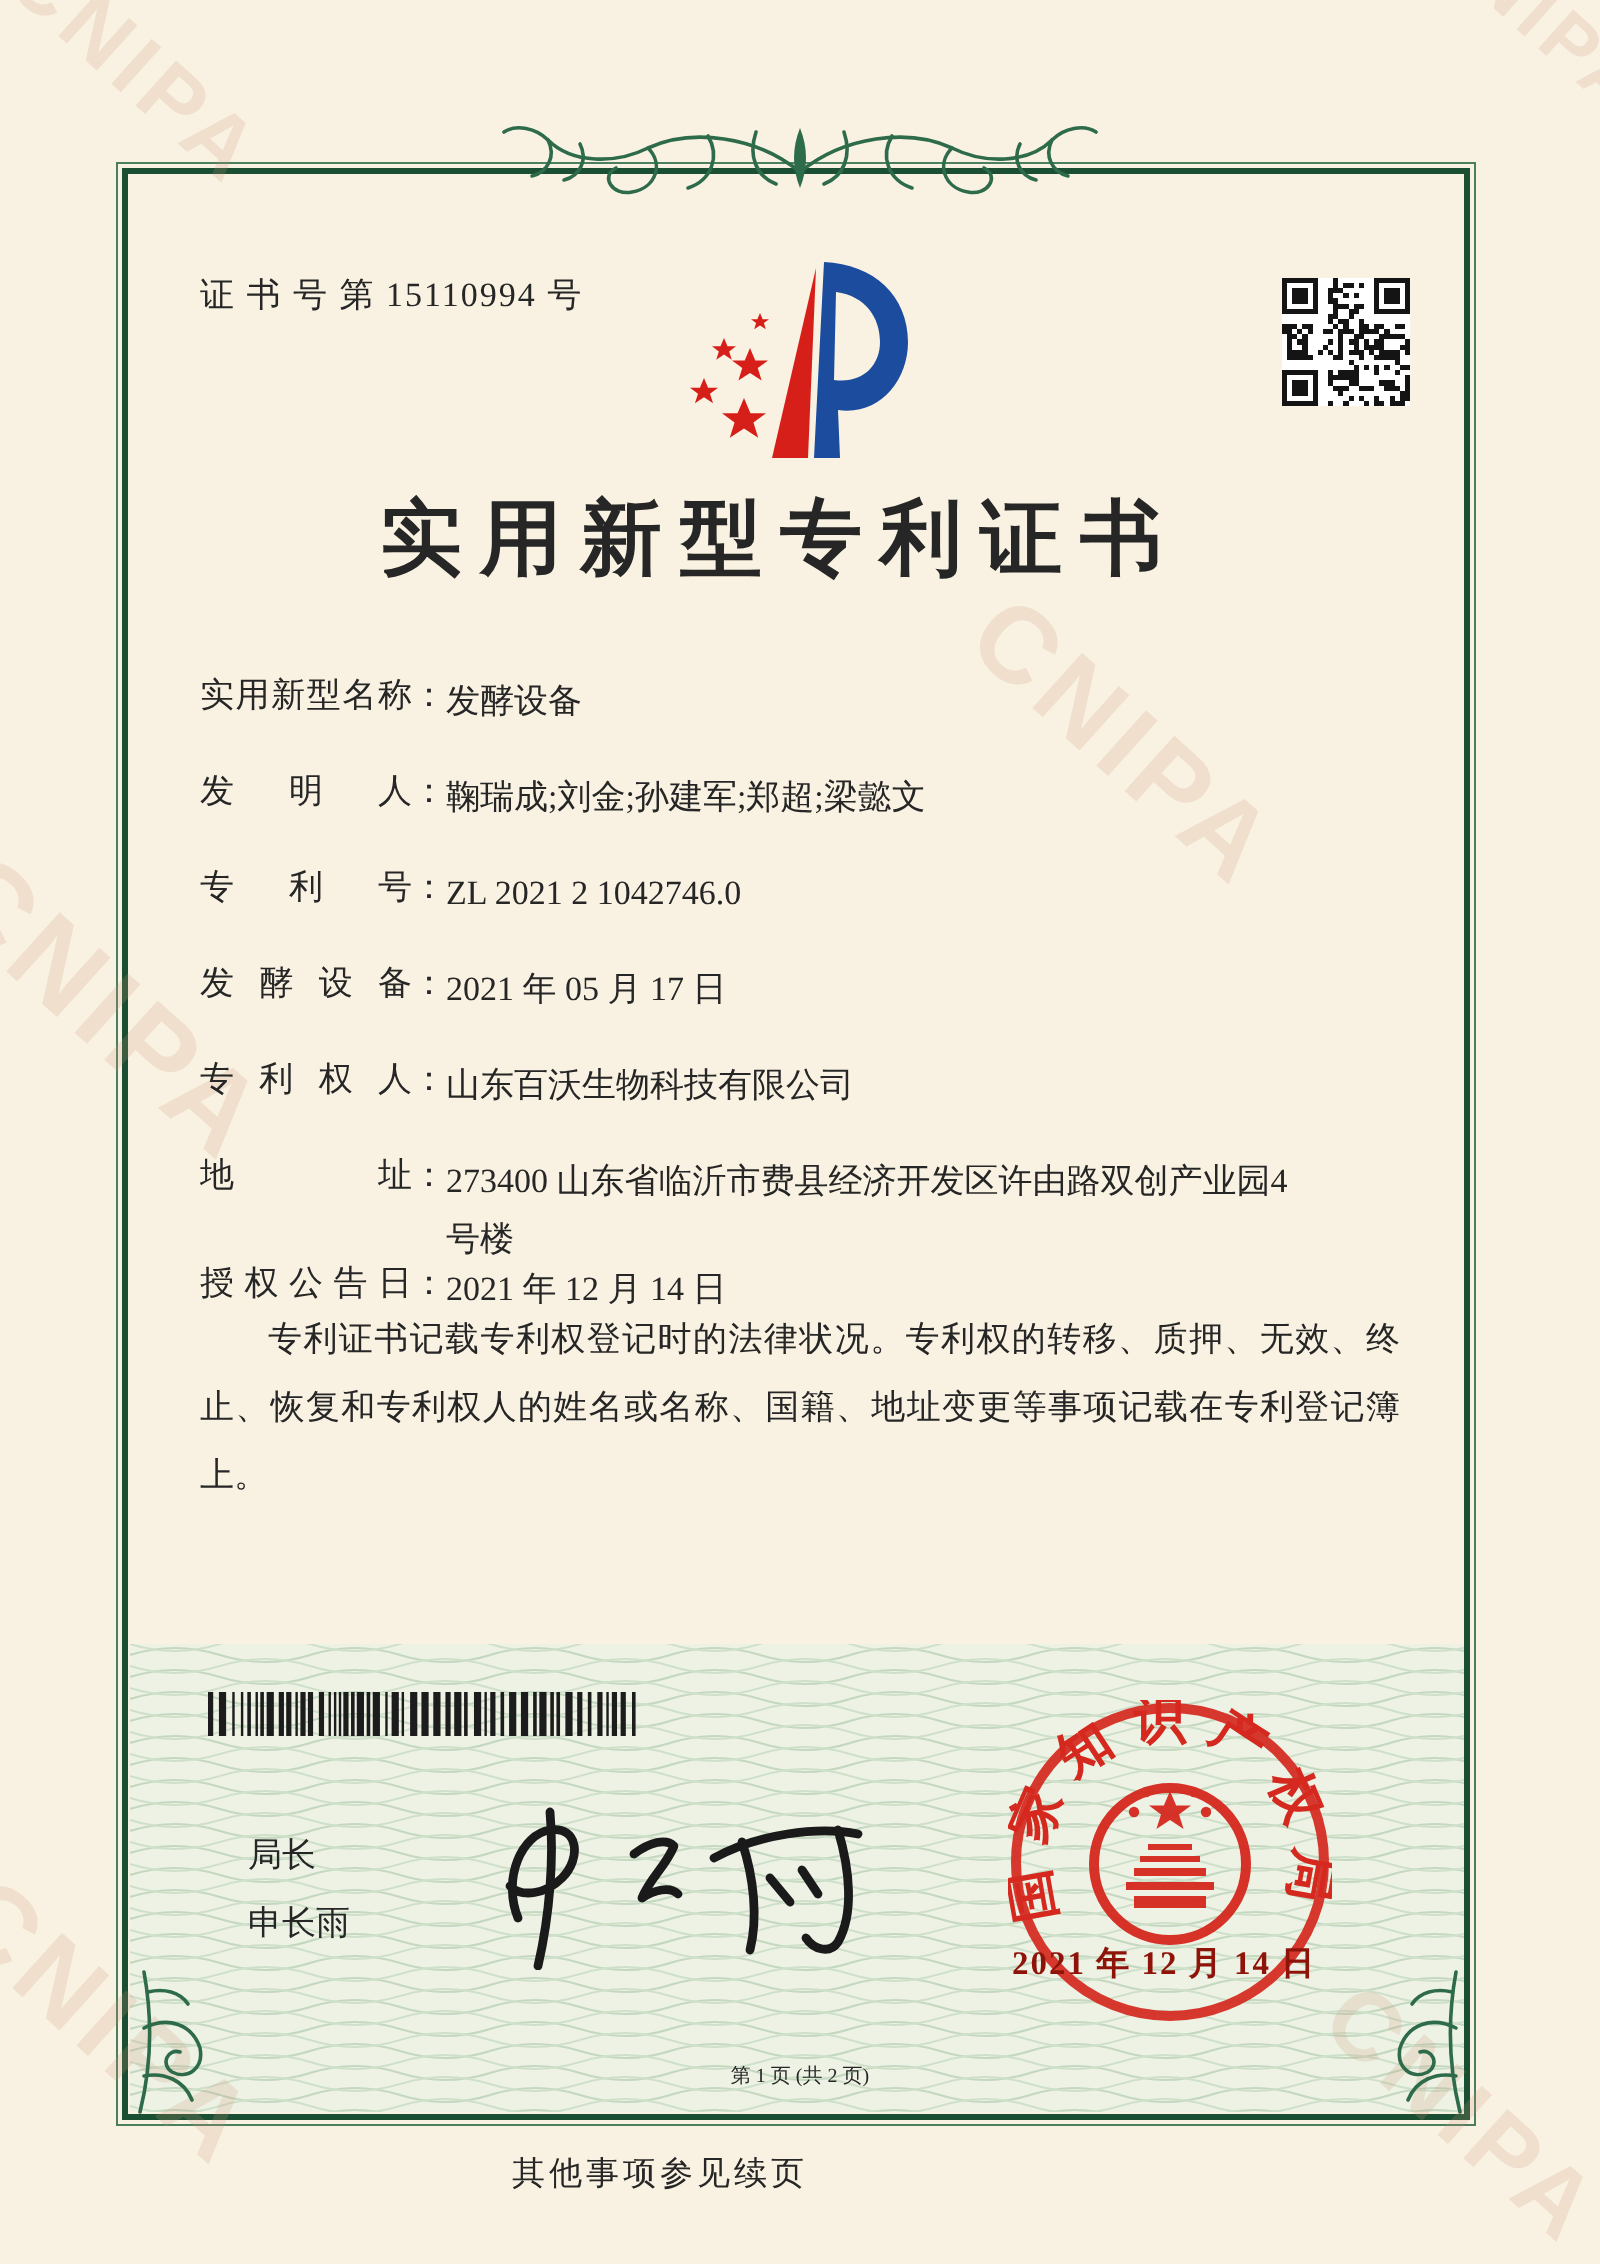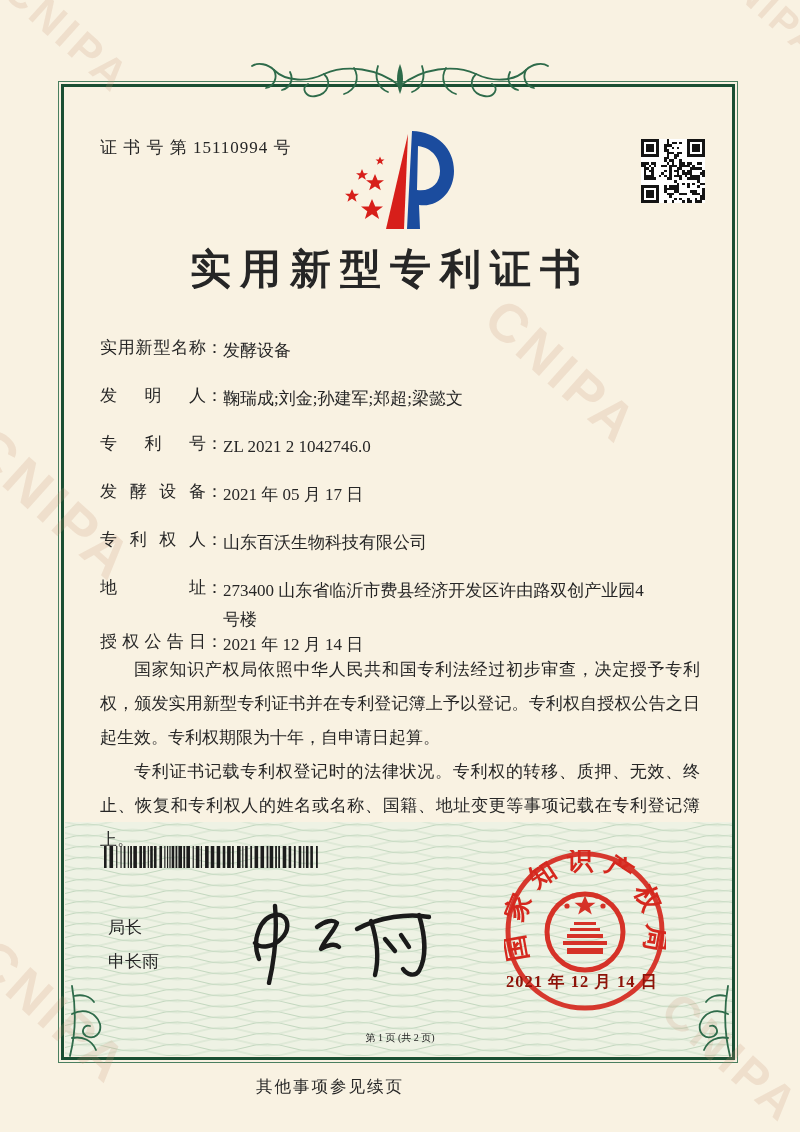--- a/index.html
+++ b/index.html
@@ -27,21 +27,21 @@
   .frow{position:absolute;left:100px;width:606px;font-size:17px;z-index:3;}
   .flabel{display:inline-block;width:106px;text-align:justify;text-align-last:justify;vertical-align:top;}
   .fvalue{display:inline-block;vertical-align:top;line-height:29px;}
   .fvalue.addr{max-width:430px;}
   .grantno{position:absolute;left:355px;top:0;}
   .grantno .flabel{width:100px;}
   .paras{position:absolute;left:100px;top:653px;width:600px;font-size:17px;
          line-height:34px;text-align:justify;z-index:3;}
   .paras p{margin:0;text-indent:2em;}
   .barcode{position:absolute;left:104px;top:846px;z-index:3;}
-  .signer{position:absolute;left:108px;font-size:17px;z-index:3;
+  .signer{position:absolute;left:124px;font-size:17px;z-index:3;
           font-family:Liberation Mono, monospace;}
   .signature{position:absolute;left:233px;top:903px;z-index:3;}
   .seal{position:absolute;left:504px;top:850px;z-index:3;}
   .sealdate{position:absolute;left:486px;top:971px;width:192px;text-align:center;
             color:#8e1309;font-size:16.5px;font-weight:bold;letter-spacing:1px;z-index:4;}
   .pagenum{position:absolute;left:0;top:1031px;width:800px;text-align:center;
            font-size:10px;z-index:3;}
   .contnote{position:absolute;left:0;top:1076px;width:660px;text-align:center;
             font-size:16.5px;letter-spacing:2px;z-index:3;}
 </style>
@@ -331,21 +331,20 @@
   <span class="flabel">专利权人</span><span>：</span><span class="fvalue">山东百沃生物科技有限公司</span>
 </div>
 <div class="frow" style="top:576px">
   <span class="flabel">地址</span><span>：</span><span class="fvalue addr">273400 山东省临沂市费县经济开发区许由路双创产业园4号楼</span>
 </div>
 <div class="frow" style="top:630px">
   <span class="flabel">授权公告日</span><span>：</span><span class="fvalue">2021 年 12 月 14 日</span>
 </div>
 
 <div class="paras">
-  <p>国家知识产权局依照中华人民共和国专利法经过初步审查，决定授予专利权，颁发实用新型专利证书并在专利登记簿上予以登记。专利权自授权公告之日起生效。专利权期限为十年，自申请日起算。</p>
   <p>专利证书记载专利权登记时的法律状况。专利权的转移、质押、无效、终止、恢复和专利权人的姓名或名称、国籍、地址变更等事项记载在专利登记簿上。</p>
 </div>
 
 <svg class="barcode" width="216" height="22" viewBox="0 0 216 22">
   <g id="barcode-bars" fill="#1c1c1c">
       <rect x="0" y="0" width="2.6" height="22"></rect>
       <rect x="5.461588573455811" y="0" width="3.6" height="22"></rect>
       <rect x="12.13656063079834" y="0" width="1.2" height="22"></rect>
       <rect x="16.447267311811448" y="0" width="1.2" height="22"></rect>
       <rect x="19.655909216403963" y="0" width="1.8" height="22"></rect>

